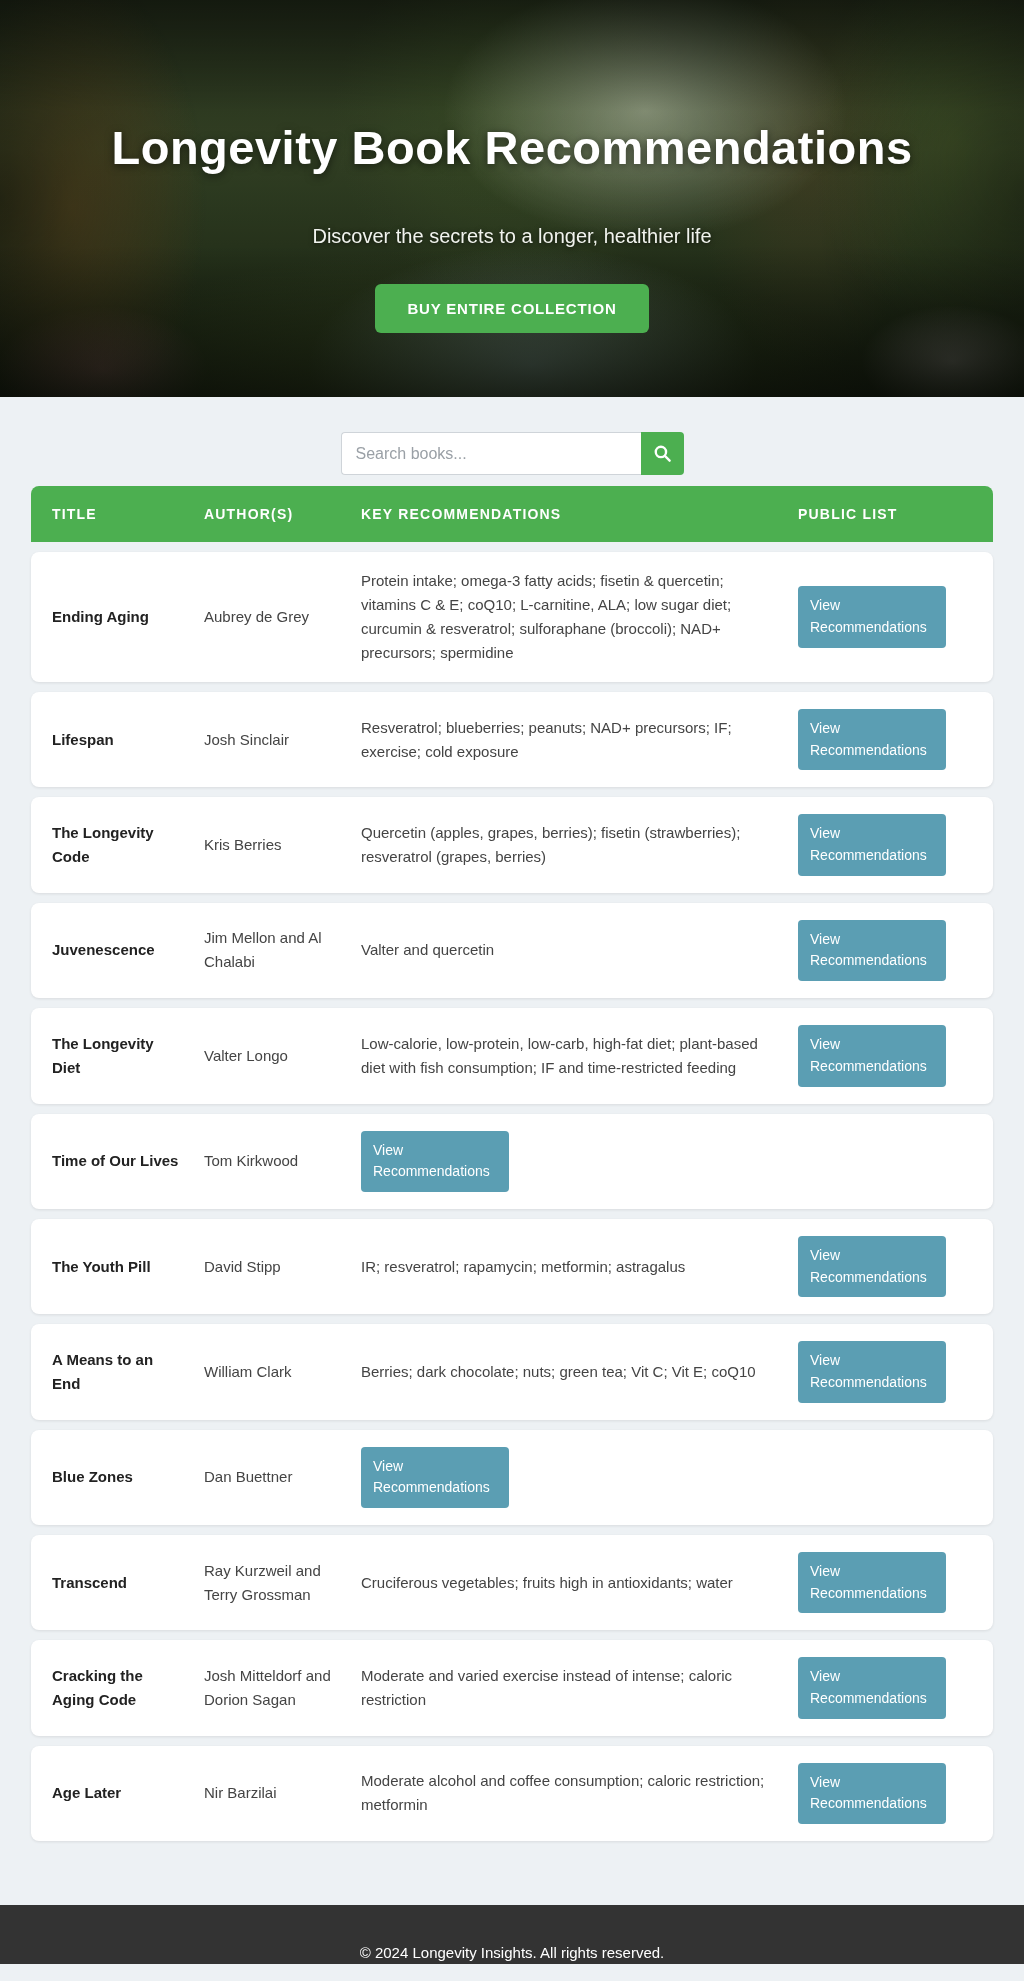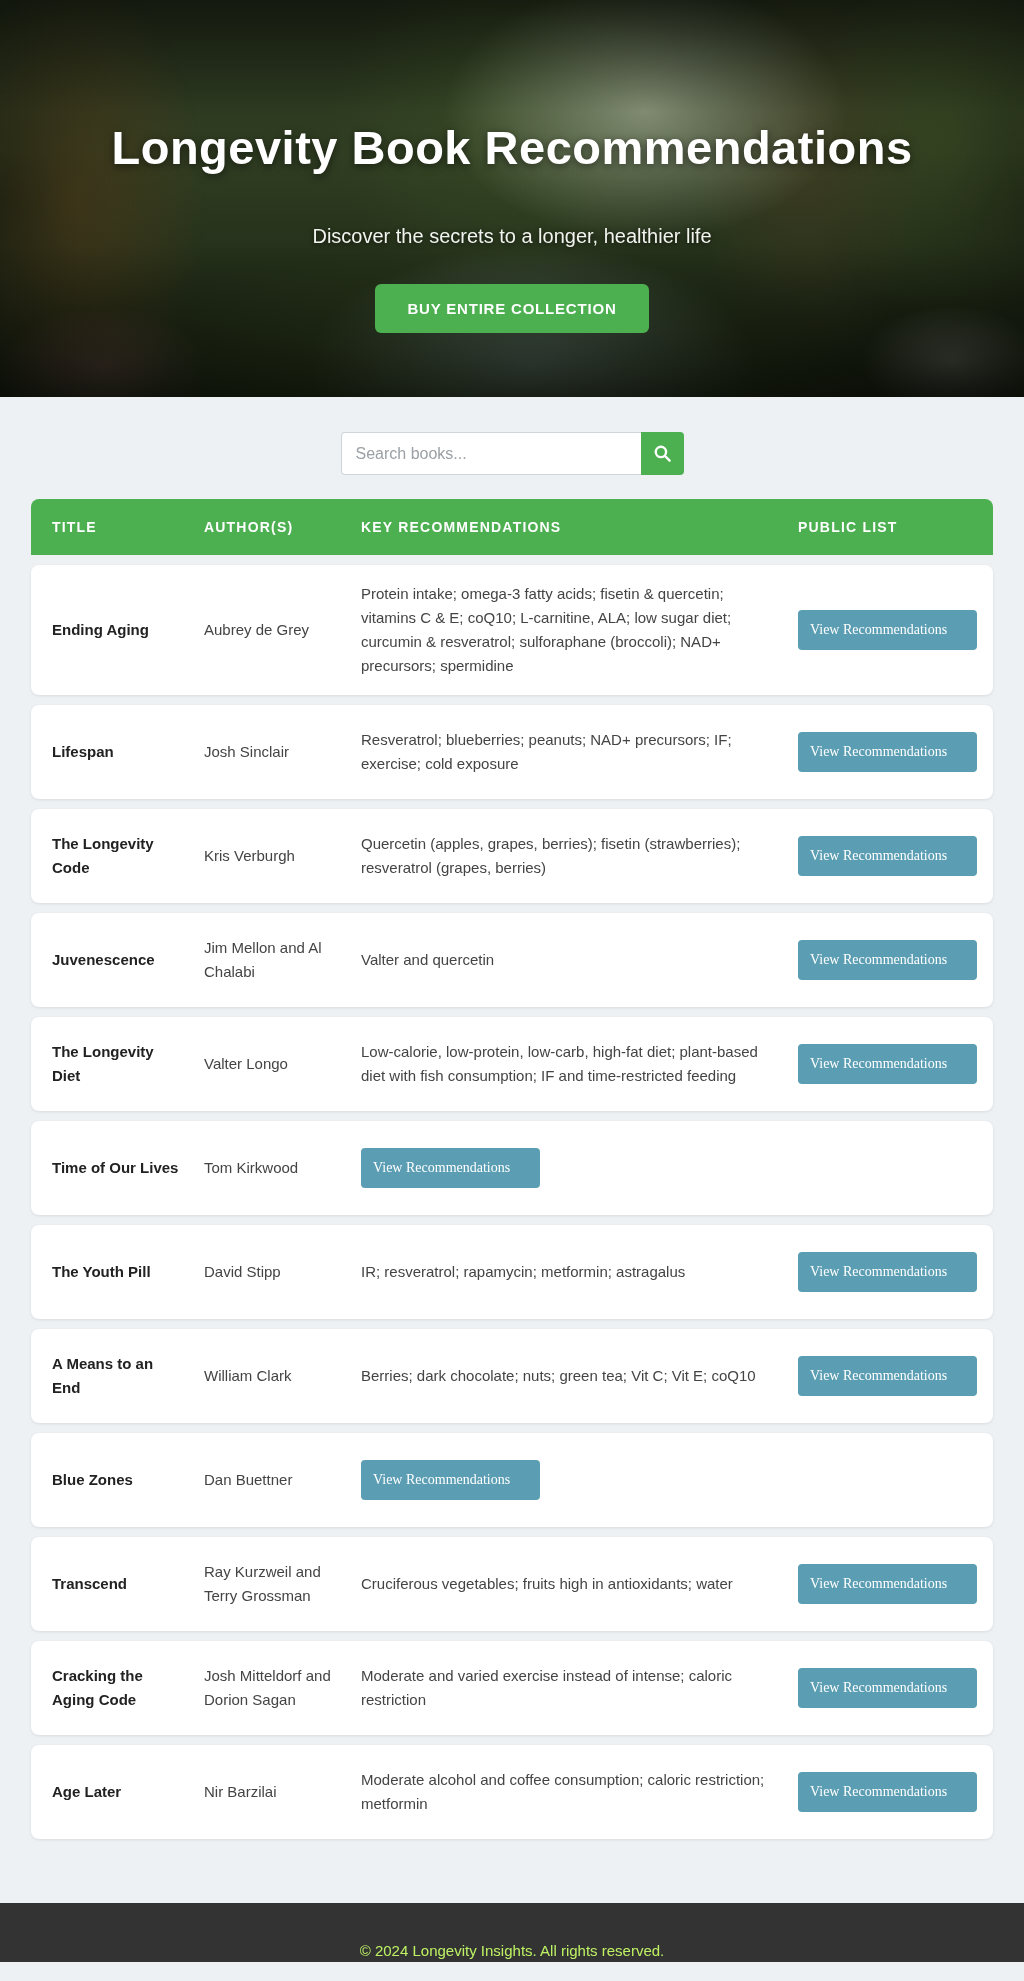--- a/index.html
+++ b/index.html
@@ -97,21 +97,21 @@
     background: #4CAF50;
     cursor: pointer;
     display: flex;
     align-items: center;
     justify-content: center;
   }
 
   
   .table-wrap {
     width: 962px;
-    margin: 24px auto 64px auto;
+    margin: 11px auto 64px auto;
   }
   .table-header {
     display: grid;
     grid-template-columns: 152px 157px 437px 1fr;
     align-items: center;
     background: #4CAF50;
     color: #fff;
     min-height: 56px;
     border-radius: 8px 8px 0 0;
     padding: 0 18px 0 21px;
@@ -133,43 +133,43 @@
   }
   .cell { font-size: 15px; line-height: 1.6; color: #444; }
   .cell-title {
     font-weight: bold;
     color: #222;
     padding-right: 20px;
   }
   .cell-author { padding-right: 24px; }
   .cell-recs { padding-right: 26px; }
   .view-btn {
-    width: 179px;
+    width: 148px;
     background: #5B9EB3;
     color: #fff;
     border: none;
     border-radius: 4px;
-    font-family: Liberation Serif, serif;
+    font-family: Liberation Sans, sans-serif;
     font-size: 14px;
     line-height: 1.55;
     text-align: left;
     padding: 9px 12px;
     cursor: pointer;
   }
 
   
   .footer {
     background: #333333;
     height: 59px;
     display: flex;
     align-items: center;
     justify-content: center;
   }
   .footer-text {
-    color: #bef264;
+    color: #ffffff;
     font-size: 15px;
     margin-top: 36px;
   }
 </style>
 </head>
 <body>
 
 <header class="hero">
   <div class="hero-content">
     <h1 class="hero-title">Longevity Book Recommendations</h1>
@@ -211,21 +211,21 @@
     <div class="cell cell-title">Lifespan</div>
     <div class="cell cell-author">Josh Sinclair</div>
     <div class="cell cell-recs">Resveratrol; blueberries; peanuts; NAD+ precursors; IF; exercise; cold exposure</div>
     <div class="cell cell-action">
       <button class="view-btn">View Recommendations</button>
     </div>
   </div>
 
   <div class="book-row">
     <div class="cell cell-title">The Longevity Code</div>
-    <div class="cell cell-author">Kris Verburgh</div>
+    <div class="cell cell-author">Kris Berries</div>
     <div class="cell cell-recs">Quercetin (apples, grapes, berries); fisetin (strawberries); resveratrol (grapes, berries)</div>
     <div class="cell cell-action">
       <button class="view-btn">View Recommendations</button>
     </div>
   </div>
 
   <div class="book-row">
     <div class="cell cell-title">Juvenescence</div>
     <div class="cell cell-author">Jim Mellon and Al Chalabi</div>
     <div class="cell cell-recs">Valter and quercetin</div>

